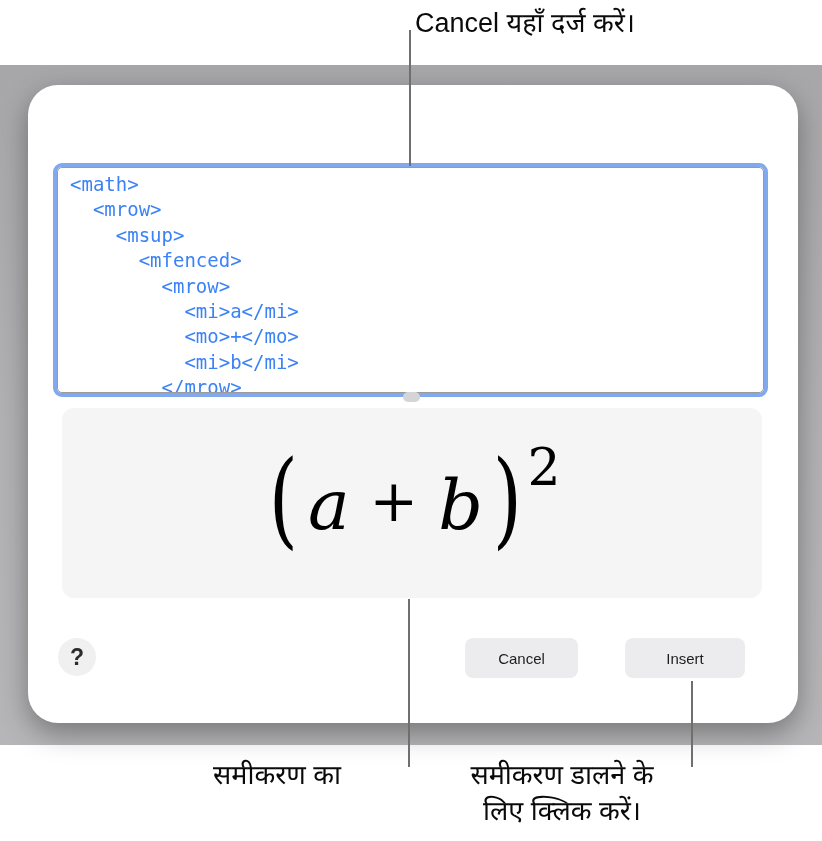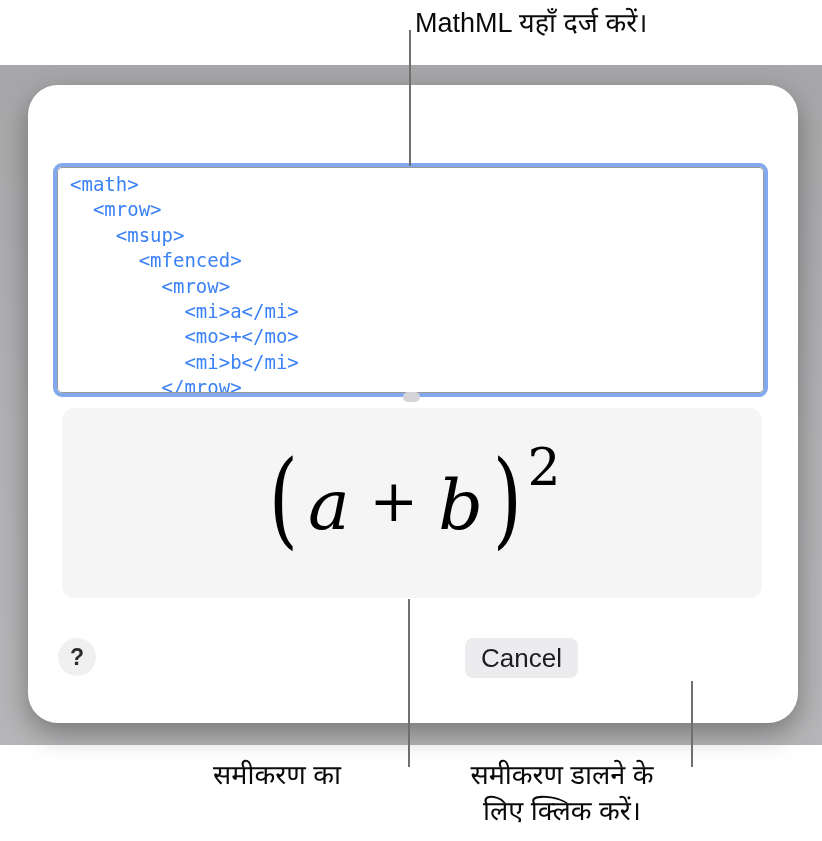--- a/index.html
+++ b/index.html
@@ -129,21 +129,21 @@
     cursor: pointer;
   }
   .dlg-button {
     position: absolute;
     top: 553px;
     height: 40px;
     border: none;
     border-radius: 8px;
     background: #ececee;
     font-family: "Liberation Sans", sans-serif;
-    font-size: 26px;
+    font-size: 15px;
     color: #1d1d1f;
     display: flex; align-items: center; justify-content: center;
     cursor: pointer;
   }
   .cancel-button { left: 437px; width: 113px; }
   .insert-button { left: 597px; width: 120px; }
 
   
   .callout-line {
     position: absolute;
@@ -199,30 +199,31 @@
       <span class="eq-sup">2</span>
     </div>
   </div>
 
   <button class="help-button">
     <span>?</span>
   </button>
 
   <button class="dlg-button cancel-button">Cancel</button>
 
+  <button class="dlg-button insert-button">Insert</button>
 
 </div>
 
 <div class="resize-handle"></div>
 
 <div class="callout-line line-mathml"></div>
 <div class="callout-line line-preview"></div>
 <div class="callout-line line-insert"></div>
 
-<div class="annotation annotation-top">MathML यहाँ दर्ज करें।</div>
+<div class="annotation annotation-top">Cancel यहाँ दर्ज करें।</div>
 
 <div class="annotation annotation-preview">
   <div>समीकरण का</div>
 </div>
 
 <div class="annotation annotation-insert">
   <div>समीकरण डालने के</div>
   <div>लिए क्लिक करें।</div>
 </div>
 

